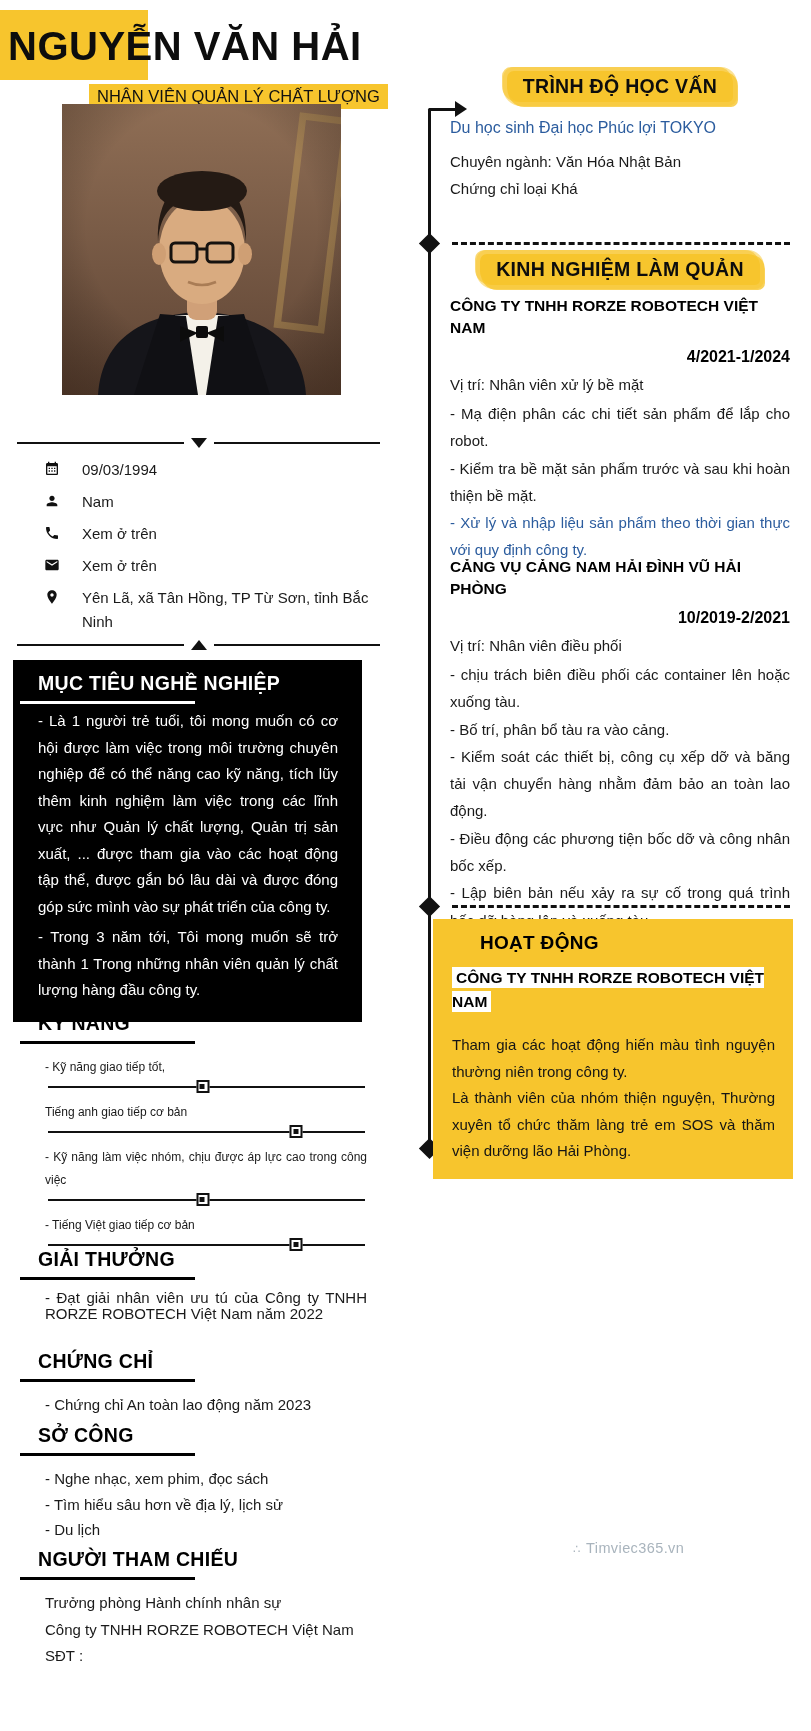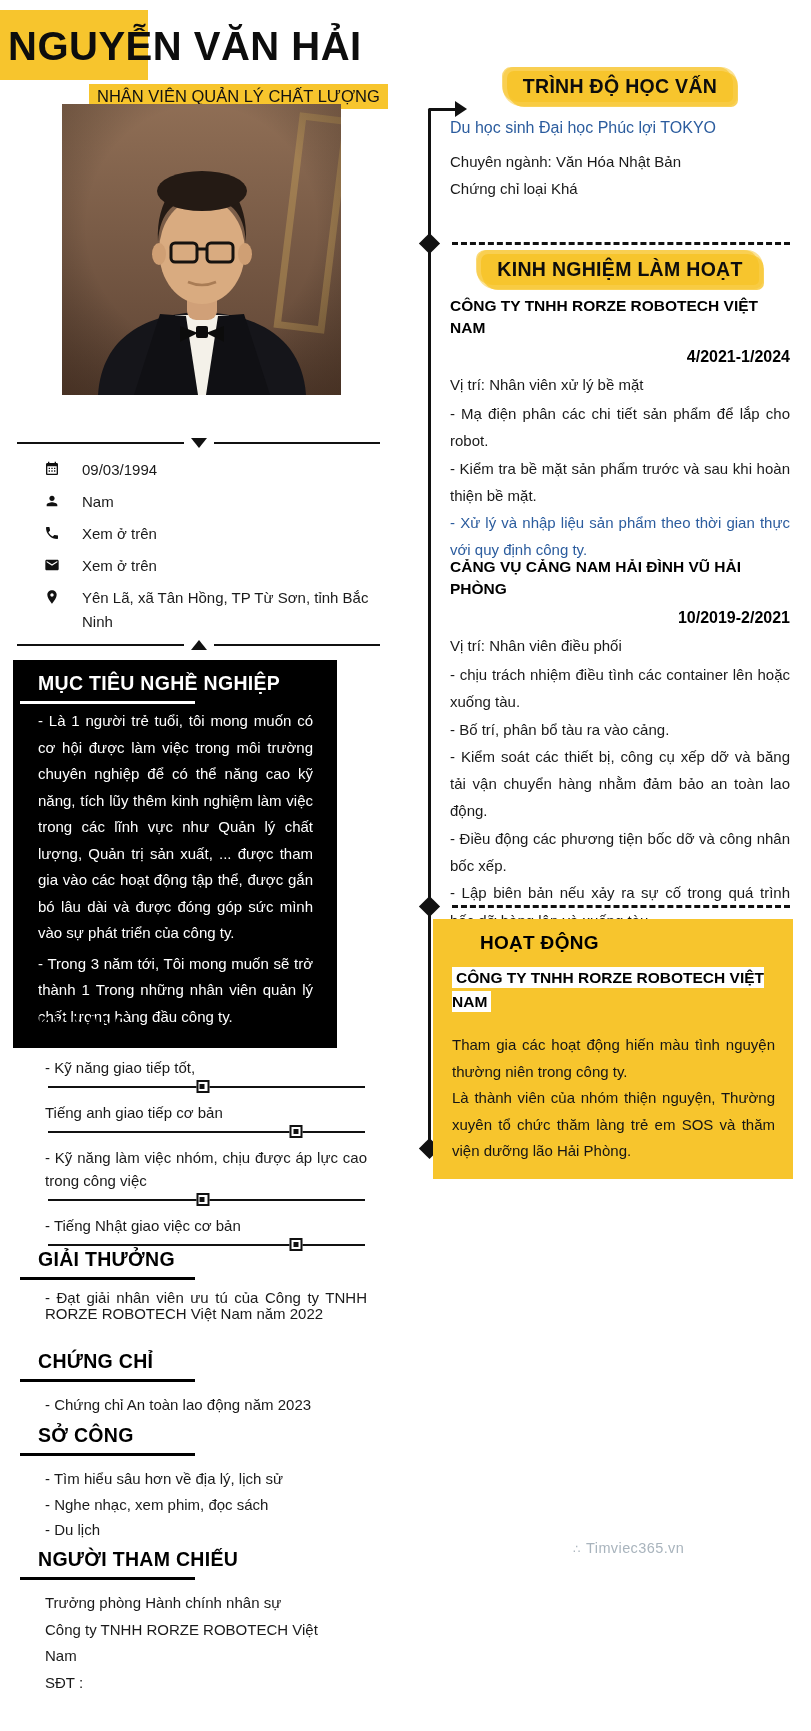--- a/index.html
+++ b/index.html
@@ -28,33 +28,33 @@
   #divider-bottom { top:640px; }
 
   
   #info-list { left:44px; top:458px; width:330px; }
   .info-row { display:flex; margin-bottom:8px; font-size:15px; line-height:23px; }
   .info-row .ic { width:16px; height:18px; margin-right:22px; flex:none; margin-top:2px; }
   .info-row .ic svg { width:16px; height:16px; fill:#111; }
   .info-val { line-height:24px; }
 
   
-  .l-section { left:13px; width:324px; }
+  .l-section { left:13px; width:349px; }
   .l-section h2 { font-size:19.5px; font-weight:800; letter-spacing:.3px; color:#000;
                   margin-left:25px; position:relative; display:inline-block; padding-bottom:9px; }
   .l-section h2::after { content:""; position:absolute; left:-18px; bottom:0; width:175px; height:3.5px; background:#000; }
 
   #objective-box { top:660px; background:#000; color:#fff; padding:12px 24px 18px 25px; }
   #objective-box h2 { color:#fff; margin-left:0; }
   #objective-box h2::after { background:#fff; }
   #objective-box p { font-size:15px; line-height:26.5px; text-align:justify; margin-top:4px; }
 
   #skills { top:1012px; }
   .skill-items { margin:12px 0 0 32px; width:322px; }
-  .skill-label { font-size:15px; line-height:23px; margin-bottom:1px; text-align:justify; }
+  .skill-label { font-size:12px; line-height:23px; margin-bottom:1px; text-align:justify; }
   .skill-bar { position:relative; height:13px; margin-bottom:8px; }
   .skill-bar .track { position:absolute; left:3px; top:5.5px; width:317px; height:2.5px; background:#111; }
   .skill-bar .knob { position:absolute; top:0; width:13px; height:13px; background:#fff;
                      border:2.5px solid #111; transform:translateX(-50%); }
   .skill-bar .knob::after { content:""; position:absolute; left:1.5px; top:1.5px; width:5px; height:5px; background:#111; }
 
   #awards { top:1248px; }  #certs { top:1350px; }  #hobbies { top:1424px; }  #refs { top:1548px; }
   .l-body { margin:10px 0 0 32px; width:322px; font-size:15px; line-height:16px; text-align:justify; }
   .l-list { margin:10px 0 0 32px; width:330px; font-size:15px; line-height:25.5px; }
   .ref-lines { margin:10px 0 0 32px; font-size:15px; line-height:26.5px; }
@@ -215,43 +215,43 @@
       <div class="skill-label">Tiếng anh giao tiếp cơ bản</div>
       <div class="skill-bar">
           <div class="track"></div>
           <div class="knob" style="left: 78%;"></div>
         </div>
       <div class="skill-label">- Kỹ năng làm việc nhóm, chịu được áp lực cao trong công việc</div>
       <div class="skill-bar">
           <div class="track"></div>
           <div class="knob" style="left: 49%;"></div>
         </div>
-      <div class="skill-label">- Tiếng Nhật giao việc cơ bản</div>
+      <div class="skill-label">- Tiếng Việt giao tiếp cơ bản</div>
       <div class="skill-bar">
           <div class="track"></div>
           <div class="knob" style="left: 78%;"></div>
         </div>
     </div>
   </div>
 
   <div class="abs l-section" id="awards">
     <h2>GIẢI THƯỞNG</h2>
     <div class="l-body">- Đạt giải nhân viên ưu tú của Công ty TNHH RORZE ROBOTECH Việt Nam năm 2022</div>
   </div>
 
   <div class="abs l-section" id="certs">
     <h2>CHỨNG CHỈ</h2>
     <div class="l-list">- Chứng chỉ An toàn lao động năm 2023</div>
   </div>
 
   <div class="abs l-section" id="hobbies">
     <h2>SỞ CÔNG</h2>
     <div class="l-list">
+      <div>- Nghe nhạc, xem phim, đọc sách</div>
       <div>- Tìm hiểu sâu hơn về địa lý, lịch sử</div>
-      <div>- Nghe nhạc, xem phim, đọc sách</div>
       <div>- Du lịch</div>
     </div>
   </div>
 
   <div class="abs l-section" id="refs">
     <h2>NGƯỜI THAM CHIẾU</h2>
     <div class="ref-lines">
       <div>Trưởng phòng Hành chính nhân sự</div>
       <div>Công ty TNHH RORZE ROBOTECH Việt Nam</div>
       <div>SĐT :</div>
@@ -271,40 +271,40 @@
   <div class="abs r-head" id="edu-head">
     <span class="hl-brush">TRÌNH ĐỘ HỌC VẤN</span>
   </div>
   <div class="abs" id="edu-body">
     <div id="edu-school">Du học sinh Đại học Phúc lợi TOKYO</div>
     <div id="edu-major">Chuyên ngành: Văn Hóa Nhật Bản</div>
     <div id="edu-grade">Chứng chỉ loại Khá</div>
   </div>
 
   <div class="abs r-head" id="exp-head">
-    <span class="hl-brush">KINH NGHIỆM LÀM HOẠT</span>
+    <span class="hl-brush">KINH NGHIỆM LÀM QUẢN</span>
   </div>
 
   <div class="abs job" id="job1">
     <div class="job-company">CÔNG TY TNHH RORZE ROBOTECH VIỆT NAM</div>
     <div class="job-period">4/2021-1/2024</div>
     <div class="job-pos">Vị trí: Nhân viên xử lý bề mặt</div>
     <div class="bullets">
       <p class="bullet">- Mạ điện phân các chi tiết sản phẩm để lắp cho robot.</p>
       <p class="bullet">- Kiểm tra bề mặt sản phẩm trước và sau khi hoàn thiện bề mặt.</p>
       <p class="bullet blue">- Xử lý và nhập liệu sản phẩm theo thời gian thực với quy định công ty.</p>
     </div>
   </div>
 
   <div class="abs job" id="job2">
     <div class="job-company">CẢNG VỤ CẢNG NAM HẢI ĐÌNH VŨ HẢI PHÒNG</div>
     <div class="job-period">10/2019-2/2021</div>
     <div class="job-pos">Vị trí: Nhân viên điều phối</div>
     <div class="bullets">
-      <p class="bullet">- chịu trách nhiệm điều tình các container lên hoặc xuống tàu.</p>
+      <p class="bullet">- chịu trách biên điều phối các container lên hoặc xuống tàu.</p>
       <p class="bullet">- Bố trí, phân bổ tàu ra vào cảng.</p>
       <p class="bullet">- Kiểm soát các thiết bị, công cụ xếp dỡ và băng tải vận chuyển hàng nhằm đảm bảo an toàn lao động.</p>
       <p class="bullet">- Điều động các phương tiện bốc dỡ và công nhân bốc xếp.</p>
       <p class="bullet">- Lập biên bản nếu xảy ra sự cố trong quá trình bốc dỡ hàng lên và xuống tàu.</p>
     </div>
   </div>
 
   <div class="abs" id="activity-box">
     <h2>HOẠT ĐỘNG</h2>
     <span id="activity-company">CÔNG TY TNHH RORZE ROBOTECH VIỆT NAM</span>

